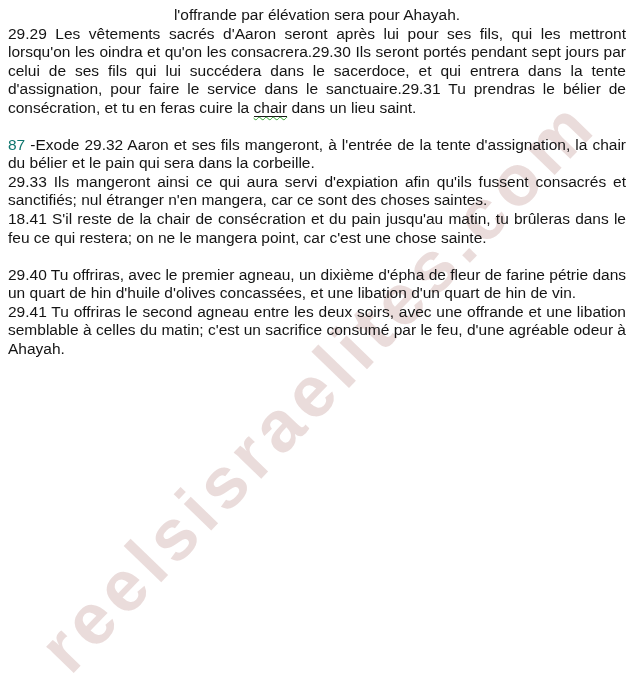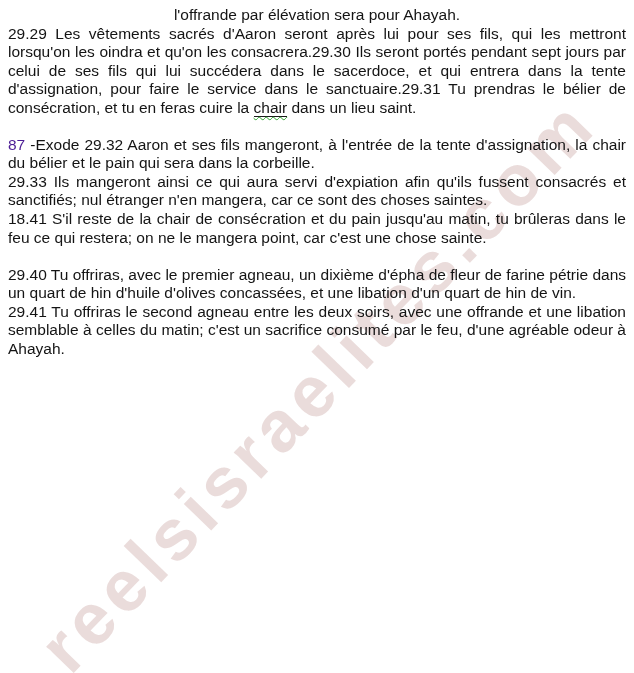--- a/index.html
+++ b/index.html
@@ -32,21 +32,21 @@
     padding: 6px 8px 0 8px;
     font-size: 15.5px;
     line-height: 18.55px;
     color: #141414;
   }
   .doc p { margin: 0; text-align: justify; }
   .doc p.align-left { text-align: center; }
   .doc p.spacer { height: 18.55px; }
   .seg-normal { }
   .seg-bold { font-weight: normal; }
-  .seg-section { color: #4c1d95; }
+  .seg-section { color: #0f766e; }
   .seg-spell {
     border-bottom: 1px solid #1a1a1a;
     text-decoration: underline wavy #2da12d 1px;
     text-underline-offset: 3px;
   }
 </style>
 </head>
 <body>
 
 <div class="watermark">reelsisraelites.com</div>

